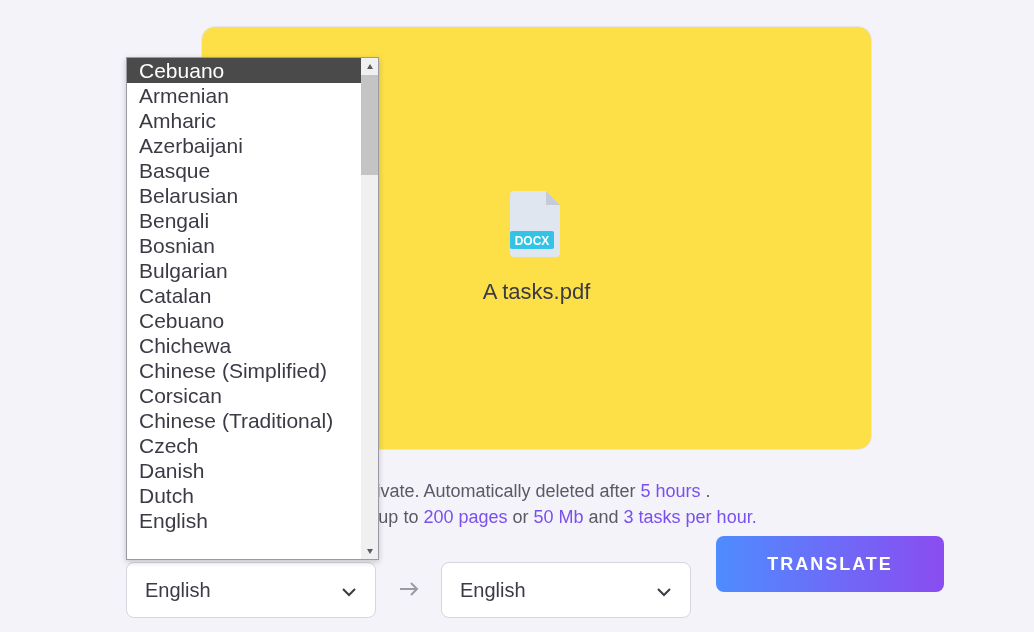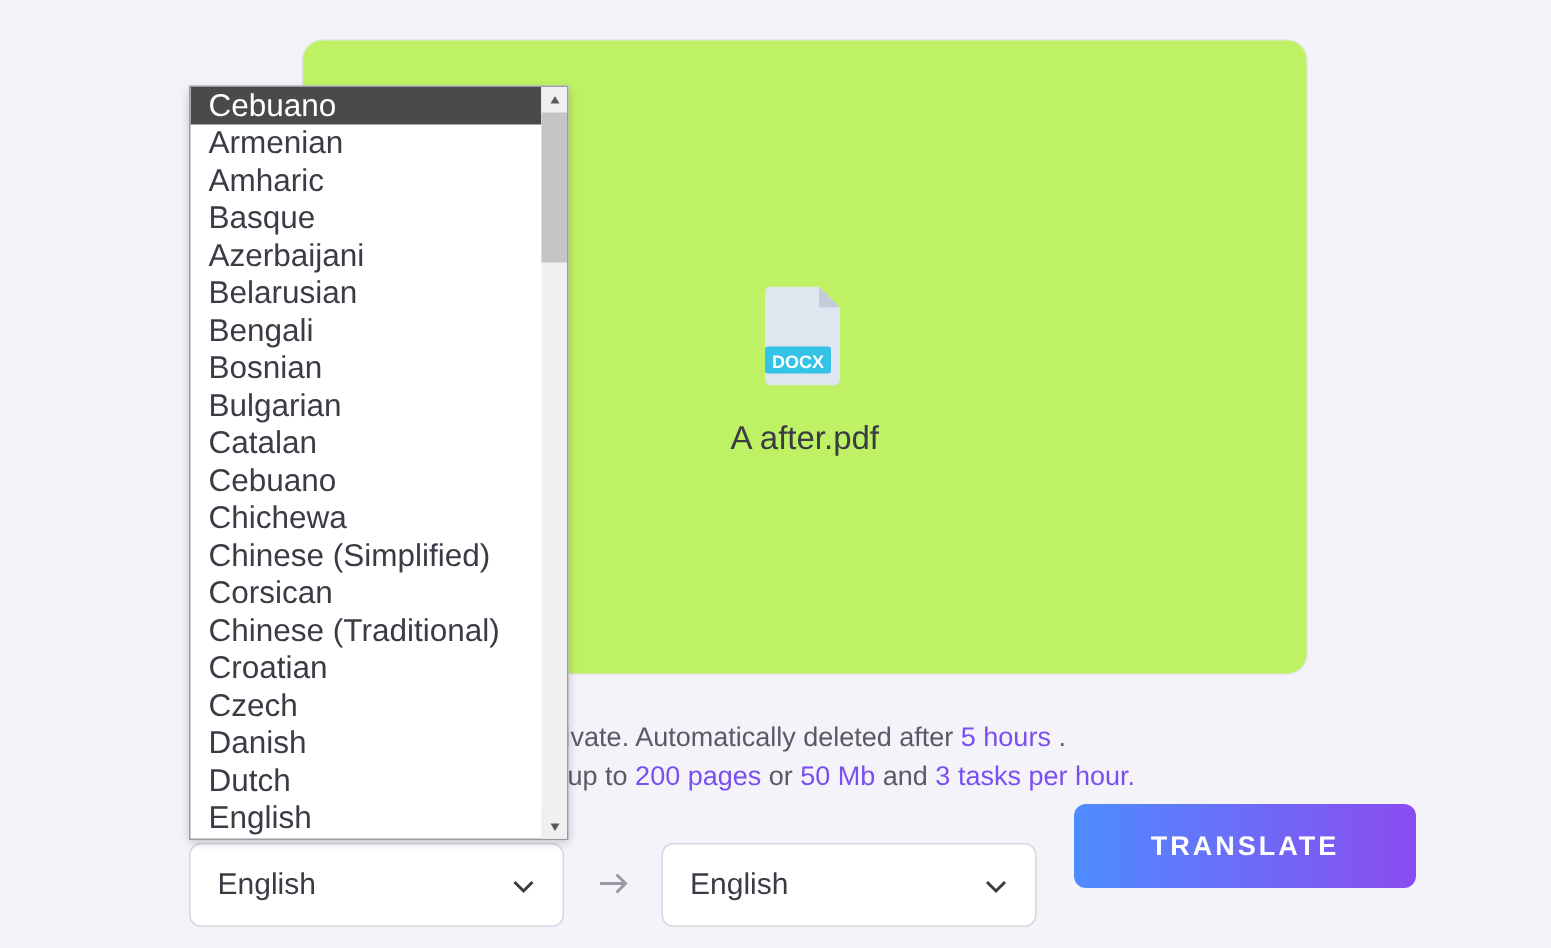--- a/index.html
+++ b/index.html
@@ -1,16 +1,16 @@
 <!DOCTYPE html>
 <html><head>
 <meta charset="utf-8">
 <style>
   html,body{margin:0;padding:0;width:1034px;height:632px;background:#f4f3f9;font-family:"Segoe UI",Arial,sans-serif;overflow:hidden;}
-  .card{position:absolute;left:201px;top:26px;width:669px;height:422px;background:#bef264;border:1px solid #e6e6ec;border-radius:14px;}
+  .card{position:absolute;left:201px;top:26px;width:669px;height:422px;background:#fde047;border:1px solid #e6e6ec;border-radius:14px;}
   .file-icon{position:absolute;left:50%;top:164px;transform:translateX(-50%);width:54px;height:66px;}
   .file-name{position:absolute;left:0;right:0;top:252px;text-align:center;font-size:22px;color:#3b3b45;}
   .file-size{position:absolute;left:0;right:0;top:286px;text-align:left;font-size:17px;color:#7a7a85;}
   .info{position:absolute;left:201px;width:669px;text-align:center;font-size:18px;color:#5a5a66;}
   .info1{top:481px;}
   .info2{top:507px;}
   .hl{color:#7a4ff0;font-weight:500;}
   .select-box{position:absolute;top:562px;width:250px;height:56px;background:#ffffff;border:1px solid #d6d6de;border-radius:8px;display:flex;align-items:center;padding:0 18px;box-sizing:border-box;justify-content:space-between;cursor:pointer;}
   .select-box span{font-size:20px;color:#3b3b45;}
   .sel-source{left:126px;}
@@ -37,21 +37,21 @@
 
 <div class="card">
   <div class="file-icon">
     <svg viewBox="0 0 54 66">
       <path d="M4 0 h32 l14 14 v48 a4 4 0 0 1 -4 4 h-42 a4 4 0 0 1 -4 -4 v-58 a4 4 0 0 1 4 -4 z" fill="#dfe6ef"></path>
       <path d="M36 0 l14 14 h-14 z" fill="#c3ccd8"></path>
       <rect x="0" y="40" width="44" height="18" rx="2" fill="#34c3e6"></rect>
       <text x="22" y="54" font-size="12" font-family="Arial" font-weight="700" fill="#ffffff" text-anchor="middle">DOCX</text>
     </svg>
   </div>
-  <div class="file-name">A after.pdf</div>
+  <div class="file-name">A tasks.pdf</div>
   <div class="file-size">25.8 KB</div>
 </div>
 
 <div class="info info1">
   <span>private. Automatically deleted after </span><span class="hl">5 hours</span><span> .</span>
 </div>
 <div class="info info2">
   <span>uments up to </span><span class="hl">200 pages</span><span> or </span><span class="hl">50 Mb</span><span> and </span><span class="hl">3 tasks per hour.</span>
 </div>
 
@@ -80,33 +80,32 @@
   </span>
 </div>
 
 <button class="translate-btn">TRANSLATE</button>
 
 <div class="dropdown">
   <div class="dd-list" id="dd-list">
       <div class="dd-item selected">Cebuano</div>
       <div class="dd-item">Armenian</div>
       <div class="dd-item">Amharic</div>
+      <div class="dd-item">Azerbaijani</div>
       <div class="dd-item">Basque</div>
-      <div class="dd-item">Azerbaijani</div>
       <div class="dd-item">Belarusian</div>
       <div class="dd-item">Bengali</div>
       <div class="dd-item">Bosnian</div>
       <div class="dd-item">Bulgarian</div>
       <div class="dd-item">Catalan</div>
       <div class="dd-item">Cebuano</div>
       <div class="dd-item">Chichewa</div>
       <div class="dd-item">Chinese (Simplified)</div>
       <div class="dd-item">Corsican</div>
       <div class="dd-item">Chinese (Traditional)</div>
-      <div class="dd-item">Croatian</div>
       <div class="dd-item">Czech</div>
       <div class="dd-item">Danish</div>
       <div class="dd-item">Dutch</div>
       <div class="dd-item">English</div>
     </div>
   <div class="dd-track">
     <div class="dd-arrow up">
         <svg viewBox="0 0 8 8">
           <polygon points="4,1 7,6 1,6"></polygon>
         </svg>

